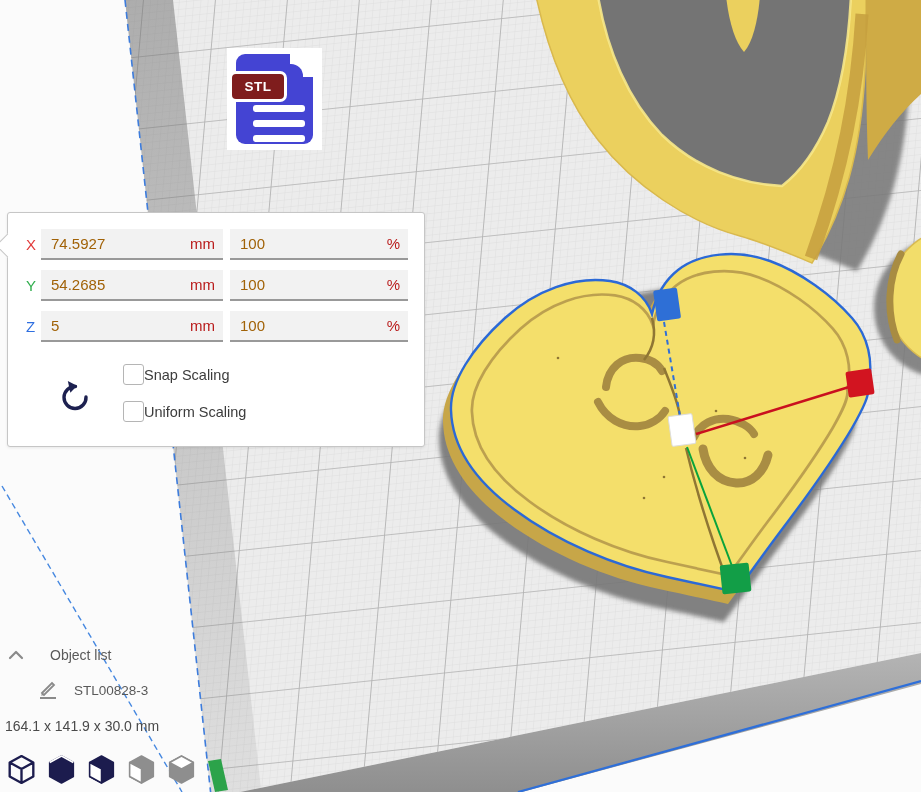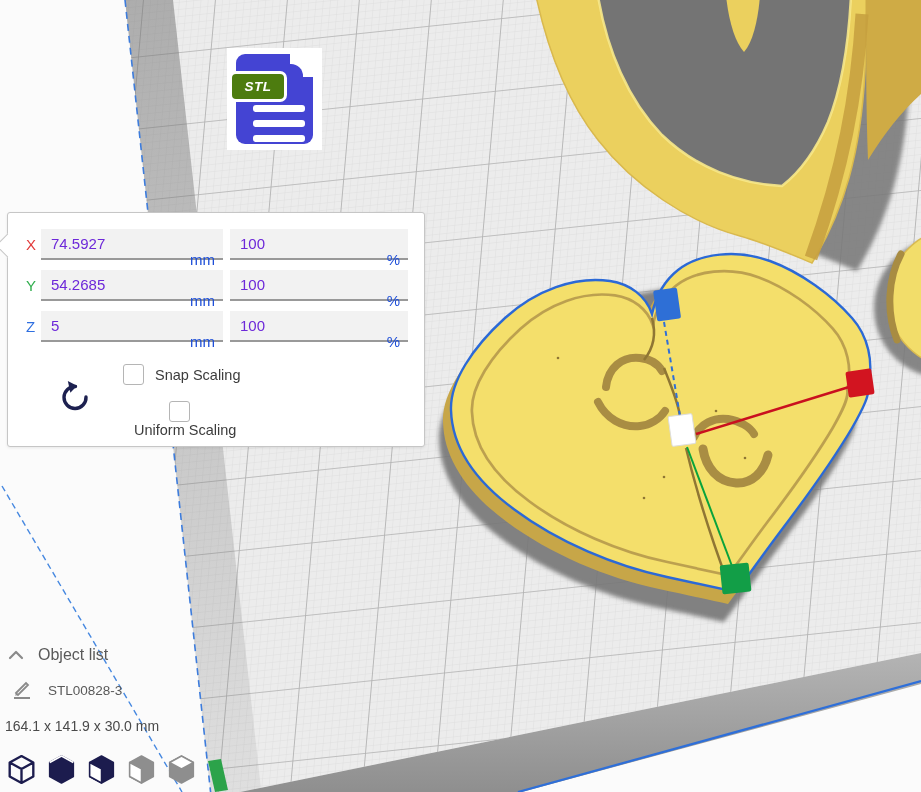--- a/index.html
+++ b/index.html
@@ -30,63 +30,63 @@
     font-size:15px;font-weight:400;
   }
   .field{
     position:absolute;top:0;height:29px;background:#f2f2f2;
     border-bottom:2px solid #999999;box-sizing:content-box;
   }
   .field.mm{left:33px;width:182px;}
   .field.pct{left:222px;width:178px;text-decoration:underline;}
   .field .val{
     position:absolute;left:10px;top:0;height:29px;line-height:29px;
-    font-size:15px;color:#6d28d9;
+    font-size:15px;color:#a16207;
   }
   .field .unit{
     position:absolute;right:8px;top:0;height:29px;line-height:29px;
-    font-size:15px;color:#1d4ed8;margin-top:16px;
+    font-size:15px;color:#b91c1c;
   }
   .reset-btn{position:absolute;left:49px;top:162px;width:38px;height:40px;cursor:pointer;background:none;border:none;padding:0;}
   .check-row{position:absolute;left:115px;height:21px;display:flex;align-items:center;}
   .check-row.snap{top:151px;}
-  .check-row.uniform{top:188px;flex-direction:column;}
+  .check-row.uniform{top:188px;}
   .checkbox{
     width:19px;height:19px;background:#ffffff;border:1px solid #b5b5b5;border-radius:3px;
     flex:0 0 auto;
   }
-  .check-label{margin-left:11px;font-size:14.5px;color:#3c3c3c;white-space:nowrap;}
+  .check-label{font-size:14.5px;color:#3c3c3c;white-space:nowrap;}
 
   
   .stl-tile{position:absolute;left:227px;top:48px;width:95px;height:102px;background:#ffffff;}
   .stl-doc{
     position:absolute;left:9px;top:6px;width:77px;height:90px;background:#4444d3;border-radius:9px;
   }
   .stl-fold{
     position:absolute;right:-1px;top:-1px;width:24px;height:24px;
     background:#ffffff;border-bottom-left-radius:10px;
   }
   .stl-fold:after{
     content:"";position:absolute;left:-1px;bottom:-1px;width:14px;height:14px;
     background:#4444d3;border-top-right-radius:12px;
   }
   .stl-badge{
     position:absolute;left:-7px;top:17px;width:52px;height:25px;
-    background:#4d7c0f;border:3px solid #ffffff;border-radius:7px;
+    background:#7f1d1d;border:3px solid #ffffff;border-radius:7px;
     color:#ffffff;font-size:13.5px;font-weight:bold;letter-spacing:.5px;
-    line-height:25px;text-align:center;font-style:italic;
+    line-height:25px;text-align:center;
   }
   .stl-bar{position:absolute;left:17px;width:52px;height:7px;background:#ffffff;border-radius:3px;}
   .stl-bar.b0{top:51px}.stl-bar.b1{top:66px}.stl-bar.b2{top:81px}
 
   
   .objlist-header{position:absolute;left:0;top:644px;height:22px;display:flex;align-items:center;}
   .objlist-header .chev{margin-left:8px;}
-  .objlist-header .txt{margin-left:14px;font-size:16px;color:#595959;}
-  .objlist-item{position:absolute;left:0;top:679px;height:22px;display:flex;align-items:center;}
+  .objlist-header .txt{margin-left:26px;font-size:14px;color:#595959;}
+  .objlist-item{position:absolute;left:0;top:679px;height:22px;display:flex;align-items:center;padding-left:26px;}
   .objlist-item .pencil{margin-left:12px;}
   .objlist-item .txt{margin-left:16px;font-size:13.5px;color:#595959;}
   .model-dims{position:absolute;left:5px;top:718px;font-size:14px;color:#4a4a4a;text-align:center;}
   .view-toolbar{position:absolute;left:8px;top:755px;display:flex;gap:13px;}
   .view-btn{width:27px;height:29px;cursor:pointer;background:none;border:none;padding:0;}
 </style>
 </head>
 <body>
 
 <div id="viewport">

